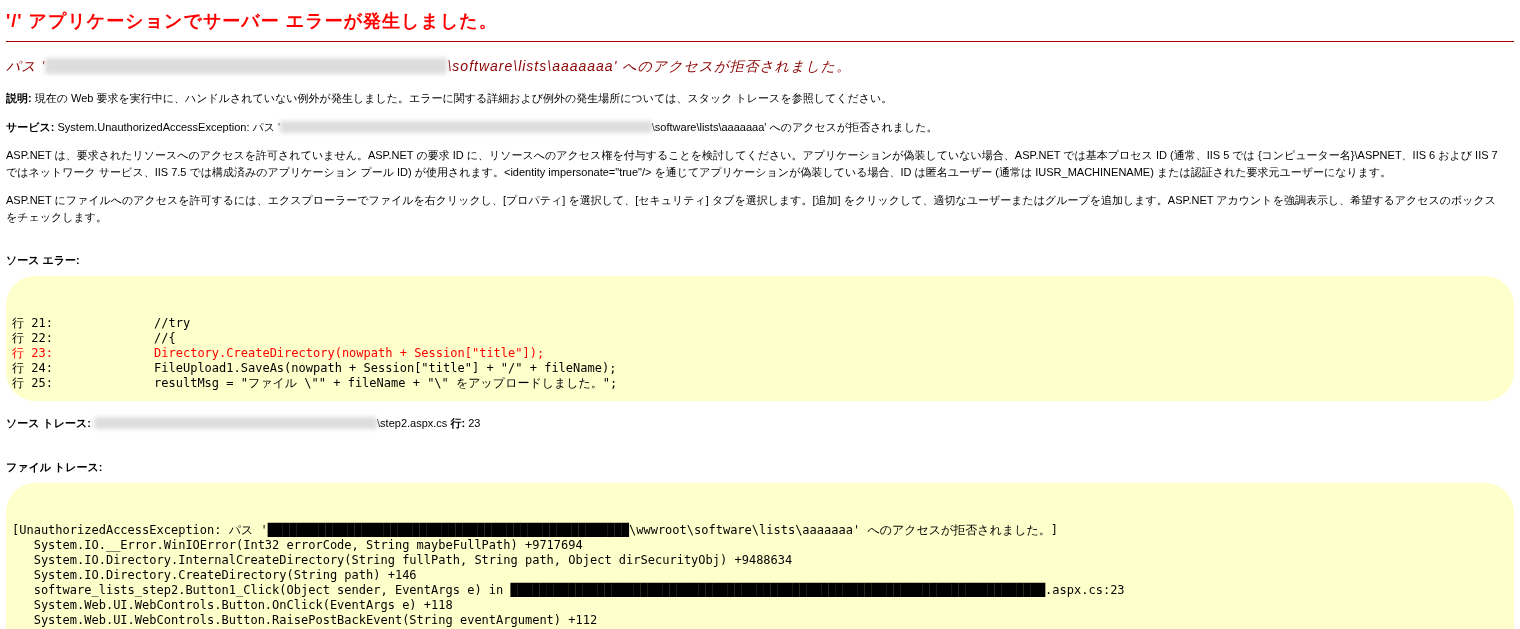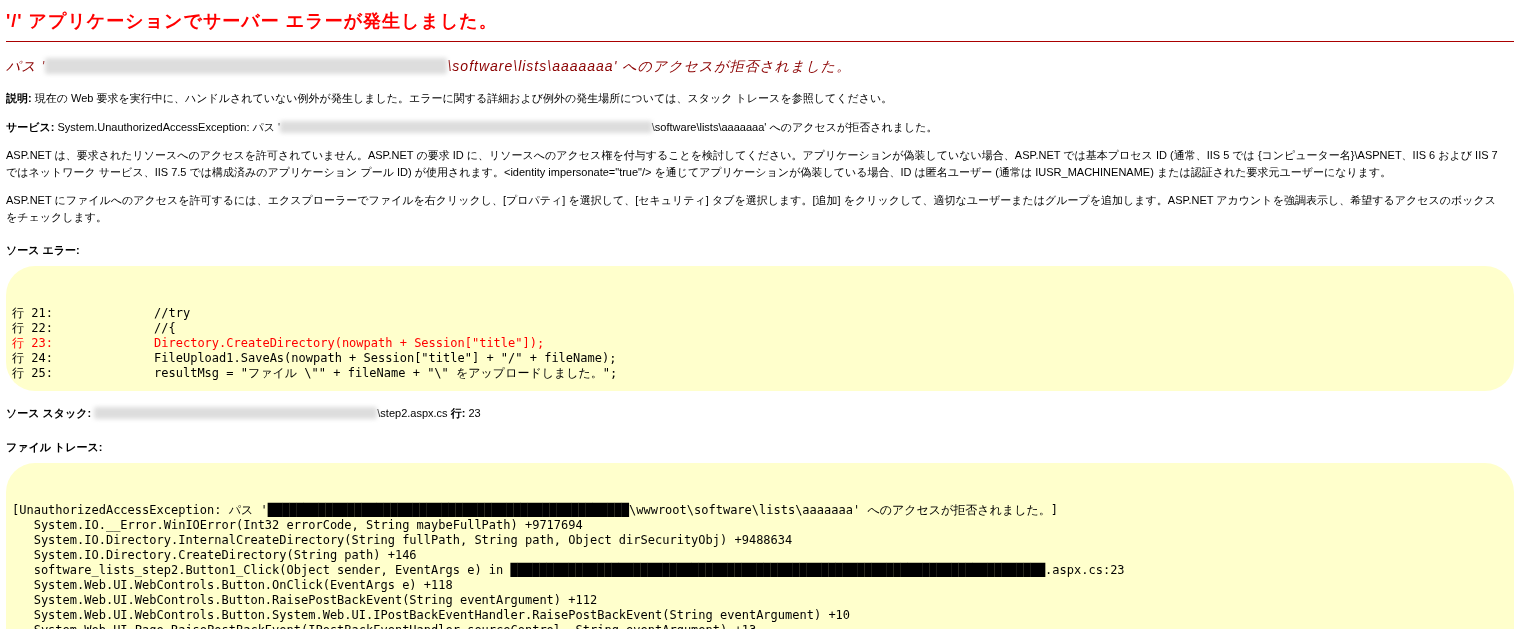--- a/index.html
+++ b/index.html
@@ -44,21 +44,21 @@
     font-size: 11px;
   }
   .para {
     font-size: 11px;
     margin: 0 10px 12px 0;
     line-height: 1.5;
   }
   .section-title {
     font-weight: bold;
     font-size: 11px;
-    margin: 18px 0 8px 0;
+    margin: 28px 0 8px 0;
   }
   .codebox {
     background: #ffffcc;
     padding: 10px 6px;
     font-family: Consolas, "Lucida Console", monospace;
     font-size: 12px;
     white-space: pre;
     line-height: 1.25;
     overflow-x: auto;
     margin: 6px 0 14px 0;
@@ -91,21 +91,21 @@
 <div class="codebox" id="source-error-box">
 
 行 21:              //try
 行 22:              //{
 <span class="code-red">行 23:              Directory.CreateDirectory(nowpath + Session["title"]);</span>
 行 24:              FileUpload1.SaveAs(nowpath + Session["title"] + "/" + fileName);
 行 25:              resultMsg = "ファイル \"" + fileName + "\" をアップロードしました。";
 </div>
 
 <p class="para">
-  <span class="label">ソース スタック: </span><span class="redacted">x:\xxxx\xxxxxxx\xxxxx\xxxxxxxxxx\xxx\xxxxxxxx\xxxxxxxxx</span><span>\step2.aspx.cs</span><span class="label">    行: </span><span>23</span>
+  <span class="label">ソース トレース: </span><span class="redacted">x:\xxxx\xxxxxxx\xxxxx\xxxxxxxxxx\xxx\xxxxxxxx\xxxxxxxxx</span><span>\step2.aspx.cs</span><span class="label">    行: </span><span>23</span>
 </p>
 
 <div class="section-title">ファイル トレース:</div>
 <div class="codebox" id="stack-trace-box">
 
 [UnauthorizedAccessException: パス '██████████████████████████████████████████████████\wwwroot\software\lists\aaaaaaa' へのアクセスが拒否されました。]
    System.IO.__Error.WinIOError(Int32 errorCode, String maybeFullPath) +9717694
    System.IO.Directory.InternalCreateDirectory(String fullPath, String path, Object dirSecurityObj) +9488634
    System.IO.Directory.CreateDirectory(String path) +146
    software_lists_step2.Button1_Click(Object sender, EventArgs e) in ██████████████████████████████████████████████████████████████████████████.aspx.cs:23

